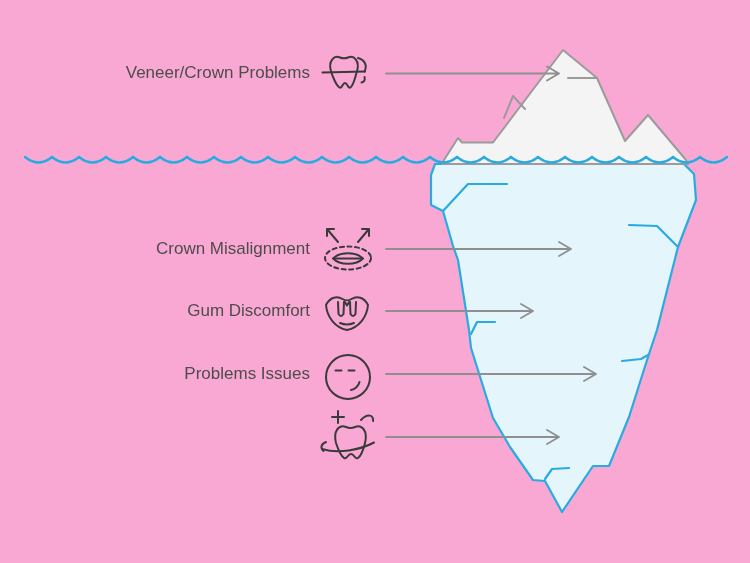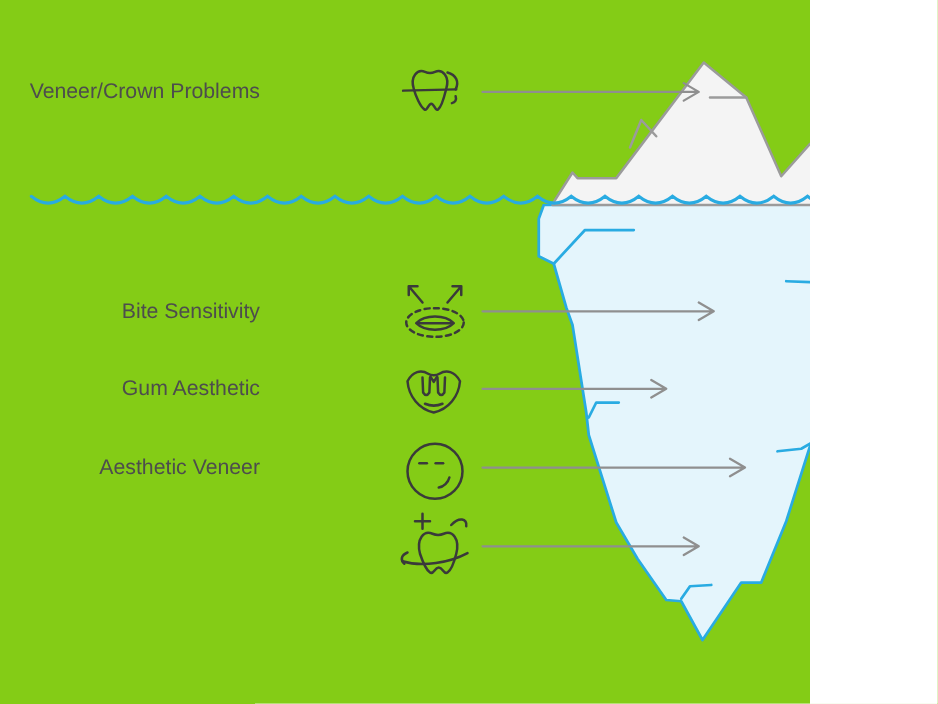--- a/index.html
+++ b/index.html
@@ -7,22 +7,22 @@
     --ice-fill:#e4f5fc;
     --berg-gray:#9b9b9b;
     --berg-fill:#f4f4f4;
     --arrow-gray:#8f8f8f;
     --text-gray:#4d4d4d;
     --icon-ink:#3a3a3a;
   }
   html,body{margin:0;padding:0;background:#fff;}
   #stage{
     position:relative;
-    width:648px;height:563px;
-    background:#84cc16;
+    width:750px;height:563px;
+    background:#f9a8d4;
     overflow:hidden;
     font-family:"Liberation Sans", sans-serif;
   }
   #scene{position:absolute;left:0;top:0;}
   .wave{fill:none;stroke:var(--water-blue);stroke-width:2.4;stroke-linecap:round;}
   .berg-top{fill:var(--berg-fill);stroke:var(--berg-gray);stroke-width:2;stroke-linejoin:round;}
   .berg-top-line{fill:none;stroke:var(--berg-gray);stroke-width:2;stroke-linejoin:round;stroke-linecap:round;}
   .berg-bottom{fill:var(--ice-fill);stroke:var(--water-blue);stroke-width:2.2;stroke-linejoin:round;}
   .berg-crack{fill:none;stroke:var(--water-blue);stroke-width:2.2;stroke-linejoin:round;stroke-linecap:round;}
   .arrow{fill:none;stroke:var(--arrow-gray);stroke-width:1.8;stroke-linecap:round;stroke-linejoin:round;}
@@ -62,23 +62,23 @@
     <g>
       <path class="arrow" d="M386 73.5 H558 M547 66.5 L559 73.5 L547 80.5"></path>
       <path class="arrow" d="M386 249 H570 M559 242 L571 249 L559 256"></path>
       <path class="arrow" d="M386 311 H532 M521 304 L533 311 L521 318"></path>
       <path class="arrow" d="M386 374 H595 M584 367 L596 374 L584 381"></path>
       <path class="arrow" d="M386 437 H558 M547 430 L559 437 L547 444"></path>
     </g>
   </svg>
 
   <div class="label-row" style="top:60px">Veneer/Crown Problems</div>
-  <div class="label-row" style="top:236px">Bite Sensitivity</div>
-  <div class="label-row" style="top:298px">Gum Aesthetic</div>
-  <div class="label-row" style="top:361px">Aesthetic Veneer</div>
+  <div class="label-row" style="top:236px">Crown Misalignment</div>
+  <div class="label-row" style="top:298px">Gum Discomfort</div>
+  <div class="label-row" style="top:361px">Problems Issues</div>
 
   <svg class="icon" style="left:321px;top:51px" width="52" height="46" viewBox="0 0 52 46">
     <path class="ic" d="M10 20 C7 10 13 4 19 6.5 C22 7.8 24 7.8 27 6.5 C33 4 39 10 36 20 C34.5 26 32.5 34.5 29.5 36.5 C27 38 26.5 32 24 32 C21.5 32 21 38 18.5 36.5 C15.5 34.5 11.5 26 10 20 Z"></path>
     <path class="ic" d="M1.5 21.5 L44 20.5"></path>
     <path class="ic" d="M37 7 C44 9 46.5 14.5 43.5 20.5"></path>
     <path class="ic" d="M43.5 26 C44.5 29 43 31 40.5 31.5"></path>
   </svg>
 
   <svg class="icon" style="left:320px;top:222px" width="56" height="54" viewBox="0 0 56 54">
     <path class="ic" d="M18 20 L7 7 M7 14 L7 7 L14 7"></path>

